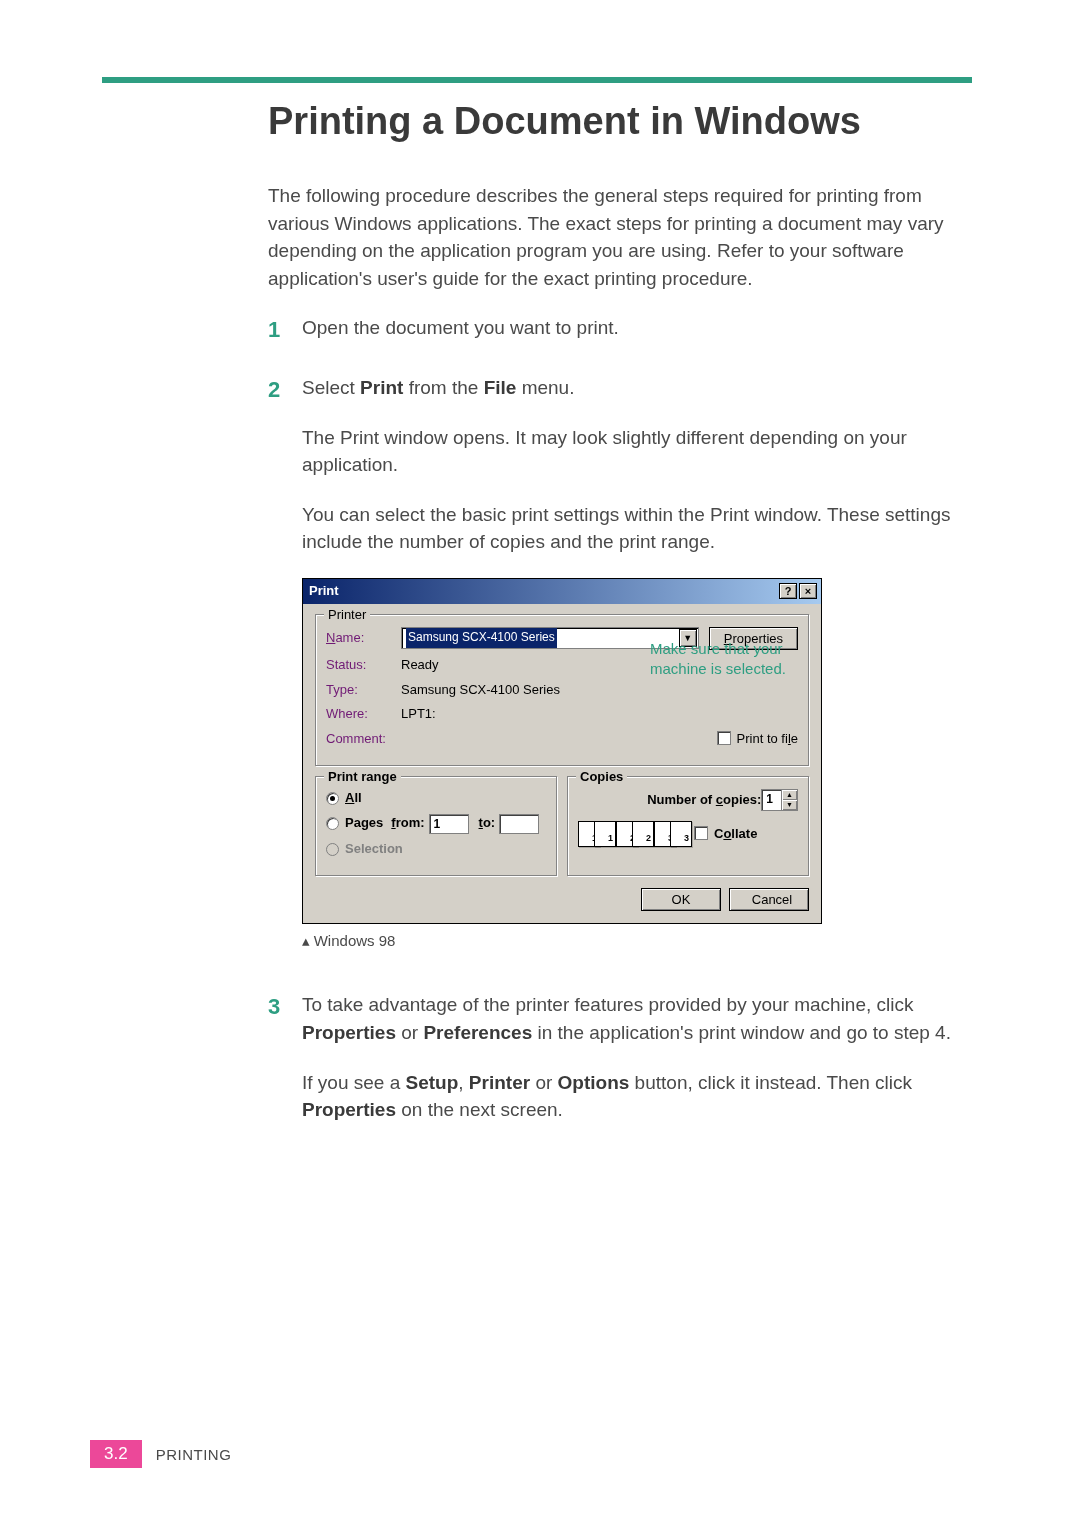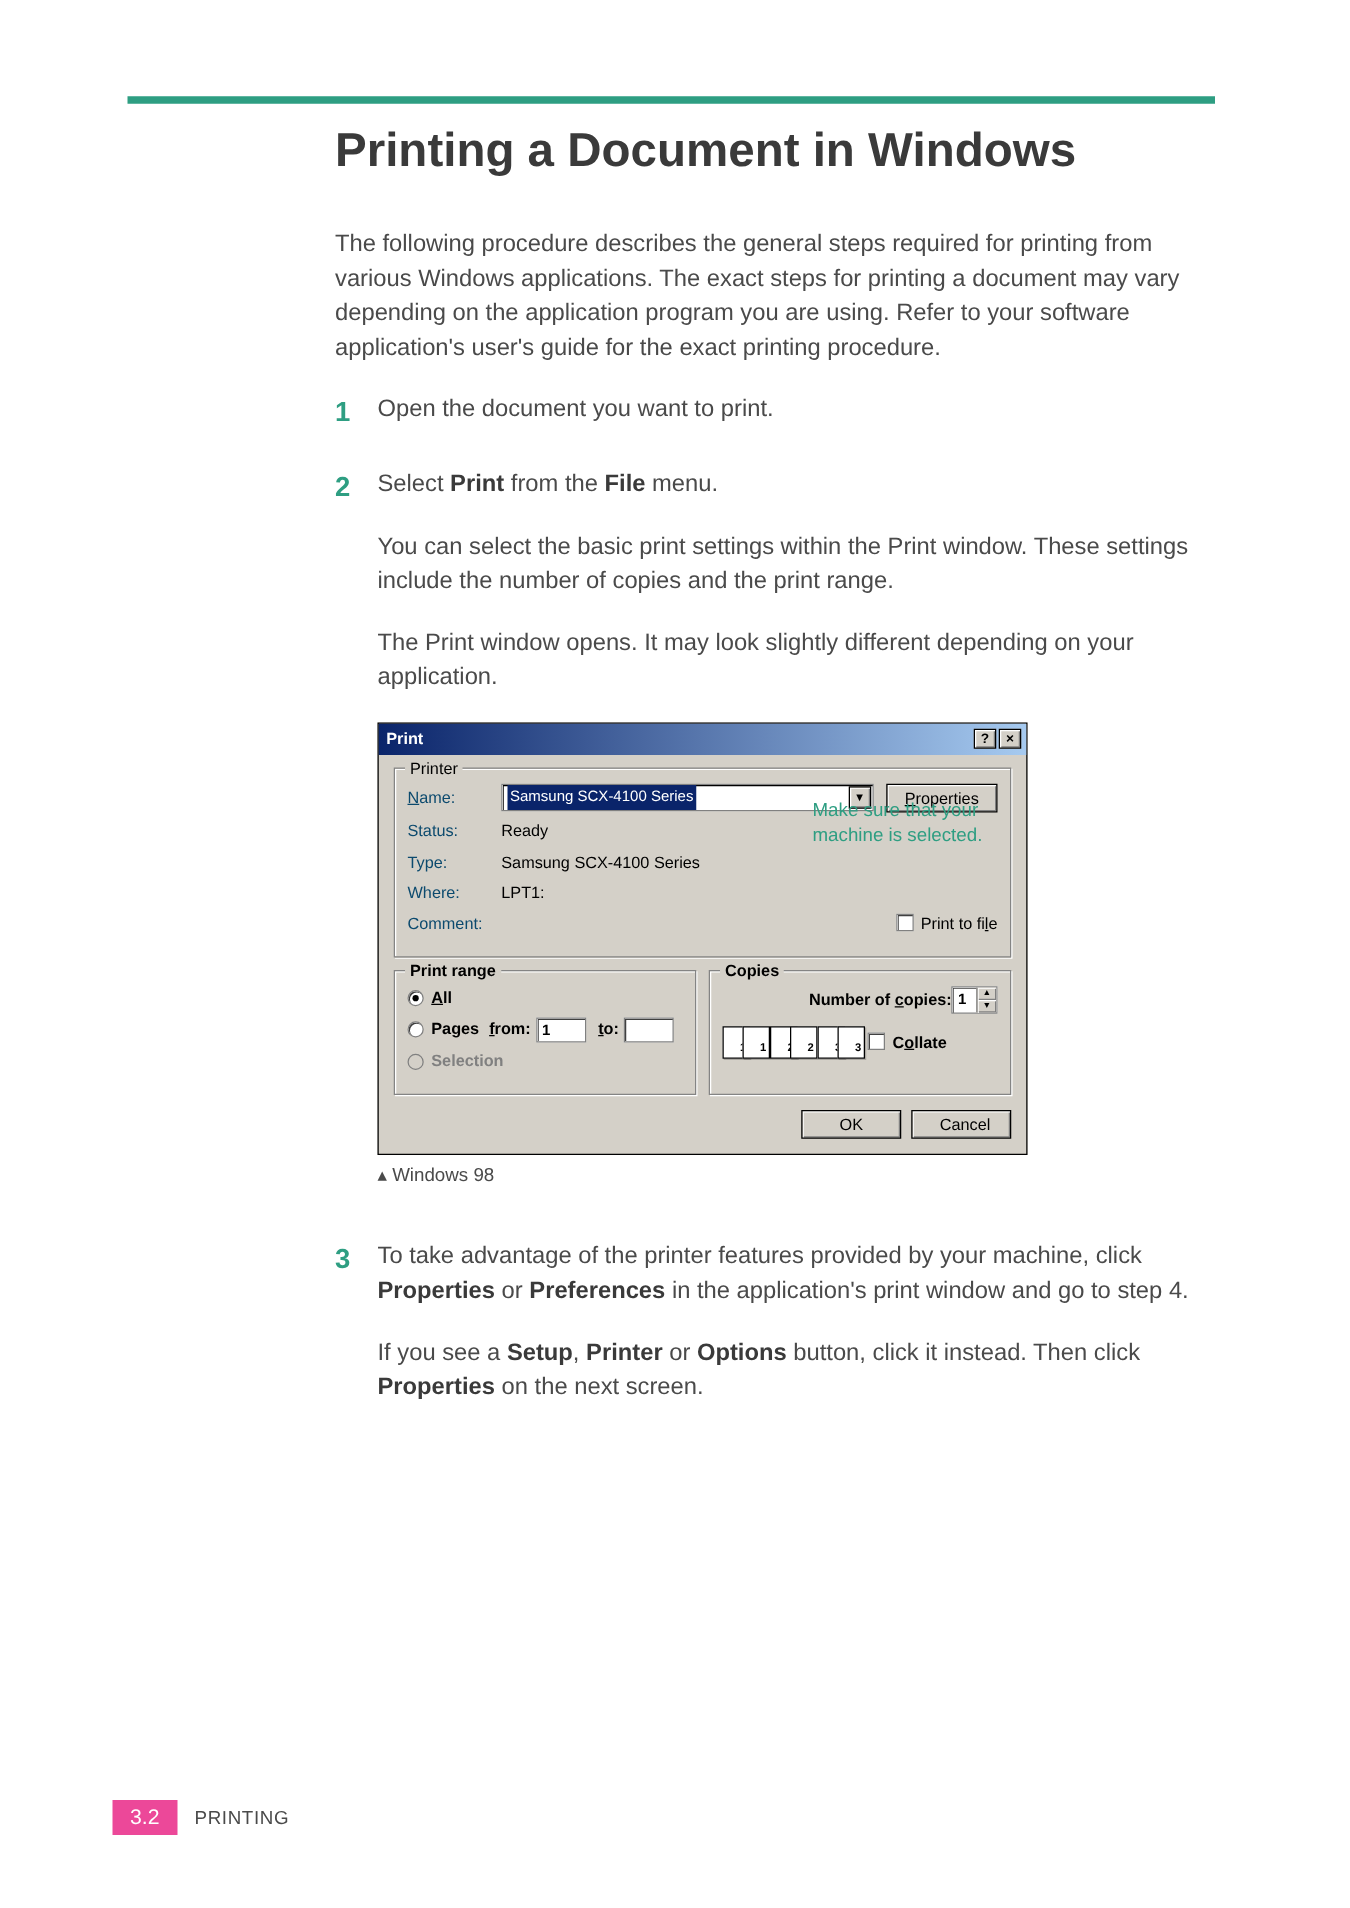--- a/index.html
+++ b/index.html
@@ -99,21 +99,21 @@
     content: attr(data-legend);
     position: absolute;
     top: -9px;
     left: 8px;
     background: #d4d0c8;
     padding: 0 4px;
     font-size: 13px;
     color: #000;
   }
   .row { display: flex; align-items: center; margin-bottom: 6px; }
-  .lbl { width: 75px; color: #0c4a6e; }
+  .lbl { width: 75px; color: #701a75; }
   .val { color: #000; }
   .dlg-select {
     flex: 1;
     height: 22px;
     background: #fff;
     border: 1px solid #808080;
     box-shadow: inset 1px 1px 0 #000;
     display: flex;
     align-items: center;
     justify-content: space-between;
@@ -215,22 +215,22 @@
         <p>Open the document you want to print.</p>
       </div>
     </div>
 
     <div class="step">
       <div class="step-num">2</div>
       <div class="step-body">
         <p>
           <span>Select </span><span class="bold">Print</span><span> from the </span><span class="bold">File</span><span> menu.</span>
         </p>
+        <p>The Print window opens. It may look slightly different depending on your application.</p>
         <p>You can select the basic print settings within the Print window. These settings include the number of copies and the print range.</p>
-        <p>The Print window opens. It may look slightly different depending on your application.</p>
 
         <div class="screenshot">
           <div class="dialog">
             <div class="titlebar">
               <span>Print</span>
               <div class="titlebar-btns">
                 <div class="titlebar-btn">?</div>
                 <div class="titlebar-btn">×</div>
               </div>
             </div>

